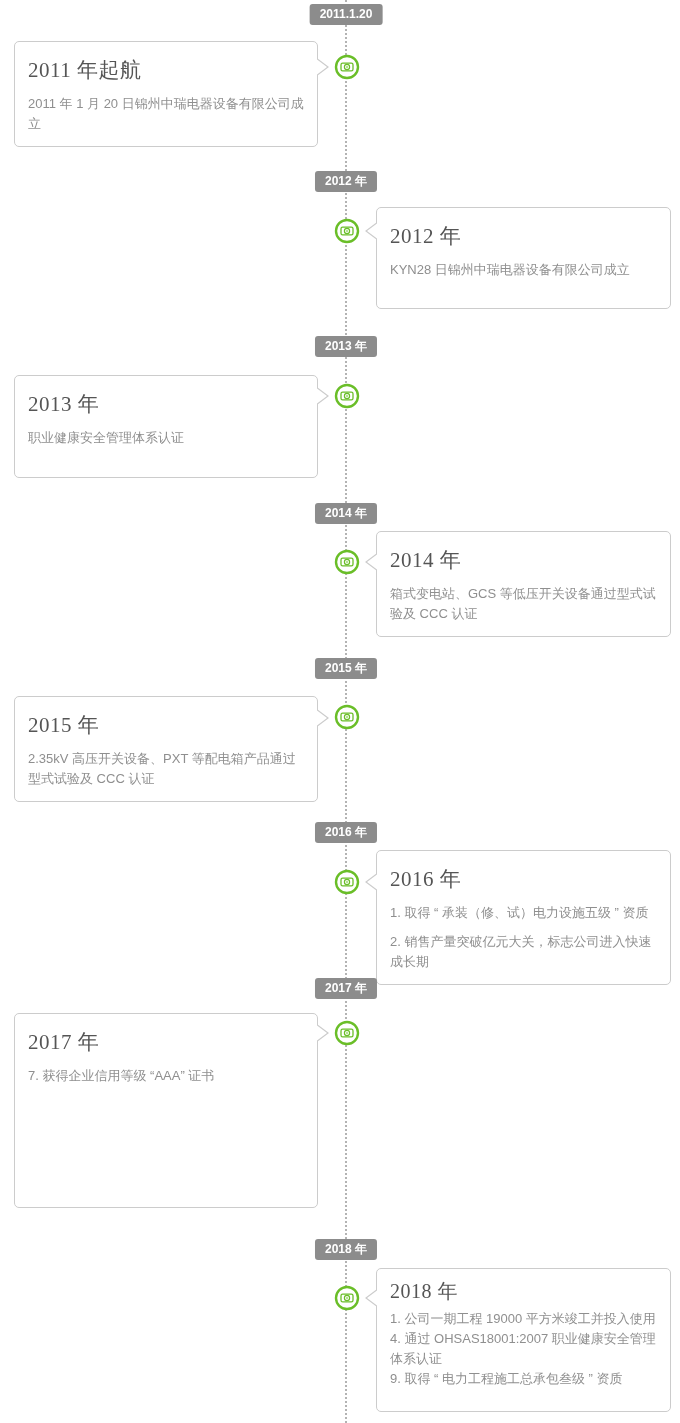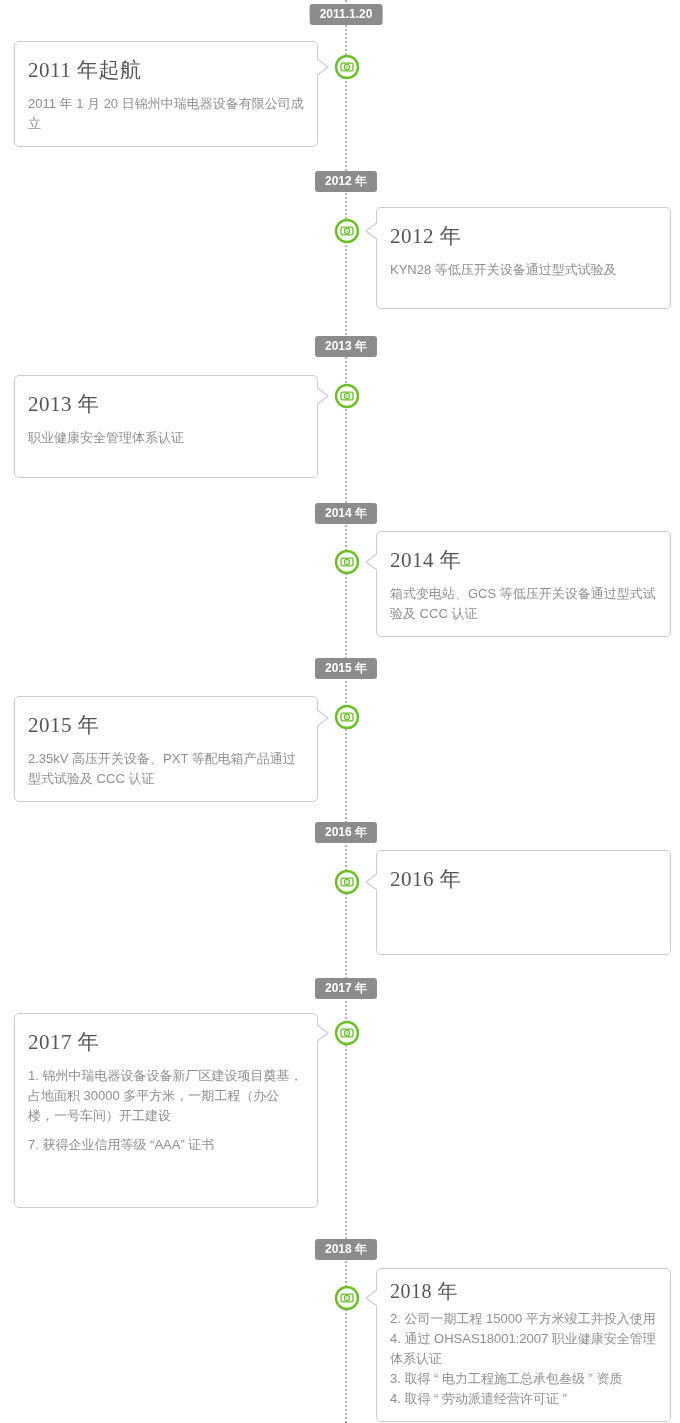--- a/index.html
+++ b/index.html
@@ -94,21 +94,21 @@
         <rect x="7" y="9.2" width="12" height="7.6" rx="1.6" fill="none" stroke="var(--accent)" stroke-width="1.3"></rect>
         <circle cx="13" cy="13" r="2.6" fill="none" stroke="var(--accent)" stroke-width="1.2"></circle>
         <line x1="13" y1="11.9" x2="13" y2="14.1" stroke="var(--accent)" stroke-width="1"></line>
       </svg>
     </span>
     <div class="card">
       <span class="arrow a-b"></span>
       <span class="arrow a-f"></span>
       <h3 class="title">2012 年</h3>
       <div class="body">
-          <p>KYN28 等低压开关设备通过型式试验及</p>
+          <p>KYN28 日锦州中瑞电器设备有限公司成立</p>
         </div>
     </div>
   </section>
     <section class="entry e2 left">
     <div class="badge">2013 年</div>
     <span class="node">
       <svg width="26" height="26" viewBox="0 0 26 26" aria-hidden="true">
         <circle cx="13" cy="13" r="11" fill="#ffffff" stroke="var(--accent)" stroke-width="2.4"></circle>
         <rect x="7" y="9.2" width="12" height="7.6" rx="1.6" fill="none" stroke="var(--accent)" stroke-width="1.3"></rect>
         <circle cx="13" cy="13" r="2.6" fill="none" stroke="var(--accent)" stroke-width="1.2"></circle>
@@ -169,57 +169,59 @@
         <circle cx="13" cy="13" r="11" fill="#ffffff" stroke="var(--accent)" stroke-width="2.4"></circle>
         <rect x="7" y="9.2" width="12" height="7.6" rx="1.6" fill="none" stroke="var(--accent)" stroke-width="1.3"></rect>
         <circle cx="13" cy="13" r="2.6" fill="none" stroke="var(--accent)" stroke-width="1.2"></circle>
         <line x1="13" y1="11.9" x2="13" y2="14.1" stroke="var(--accent)" stroke-width="1"></line>
       </svg>
     </span>
     <div class="card">
       <span class="arrow a-b"></span>
       <span class="arrow a-f"></span>
       <h3 class="title">2016 年</h3>
+      <div class="body">
+          <p>1. 取得 “ 承装（修、试）电力设施五级 ” 资质</p>
+          <p>2. 销售产量突破亿元大关，标志公司进入快速成长期</p>
+        </div>
     </div>
   </section>
     <section class="entry e6 left">
     <div class="badge">2017 年</div>
     <span class="node">
       <svg width="26" height="26" viewBox="0 0 26 26" aria-hidden="true">
         <circle cx="13" cy="13" r="11" fill="#ffffff" stroke="var(--accent)" stroke-width="2.4"></circle>
         <rect x="7" y="9.2" width="12" height="7.6" rx="1.6" fill="none" stroke="var(--accent)" stroke-width="1.3"></rect>
         <circle cx="13" cy="13" r="2.6" fill="none" stroke="var(--accent)" stroke-width="1.2"></circle>
         <line x1="13" y1="11.9" x2="13" y2="14.1" stroke="var(--accent)" stroke-width="1"></line>
       </svg>
     </span>
     <div class="card">
       <span class="arrow a-b"></span>
       <span class="arrow a-f"></span>
       <h3 class="title">2017 年</h3>
       <div class="body">
-          <p>1. 锦州中瑞电器设备设备新厂区建设项目奠基，占地面积 30000 多平方米，一期工程（办公楼，一号车间）开工建设</p>
           <p>7. 获得企业信用等级 “AAA” 证书</p>
         </div>
     </div>
   </section>
     <section class="entry e7 right">
     <div class="badge">2018 年</div>
     <span class="node">
       <svg width="26" height="26" viewBox="0 0 26 26" aria-hidden="true">
         <circle cx="13" cy="13" r="11" fill="#ffffff" stroke="var(--accent)" stroke-width="2.4"></circle>
         <rect x="7" y="9.2" width="12" height="7.6" rx="1.6" fill="none" stroke="var(--accent)" stroke-width="1.3"></rect>
         <circle cx="13" cy="13" r="2.6" fill="none" stroke="var(--accent)" stroke-width="1.2"></circle>
         <line x1="13" y1="11.9" x2="13" y2="14.1" stroke="var(--accent)" stroke-width="1"></line>
       </svg>
     </span>
     <div class="card">
       <span class="arrow a-b"></span>
       <span class="arrow a-f"></span>
       <h3 class="title">2018 年</h3>
       <div class="body">
-          <p>2. 公司一期工程 15000 平方米竣工并投入使用</p>
+          <p>1. 公司一期工程 19000 平方米竣工并投入使用</p>
           <p>4. 通过 OHSAS18001:2007 职业健康安全管理体系认证</p>
-          <p>3. 取得 “ 电力工程施工总承包叁级 ” 资质</p>
-          <p>4. 取得 “ 劳动派遣经营许可证 ”</p>
+          <p>9. 取得 “ 电力工程施工总承包叁级 ” 资质</p>
         </div>
     </div>
   </section>
   </div>
 
 </body></html>

